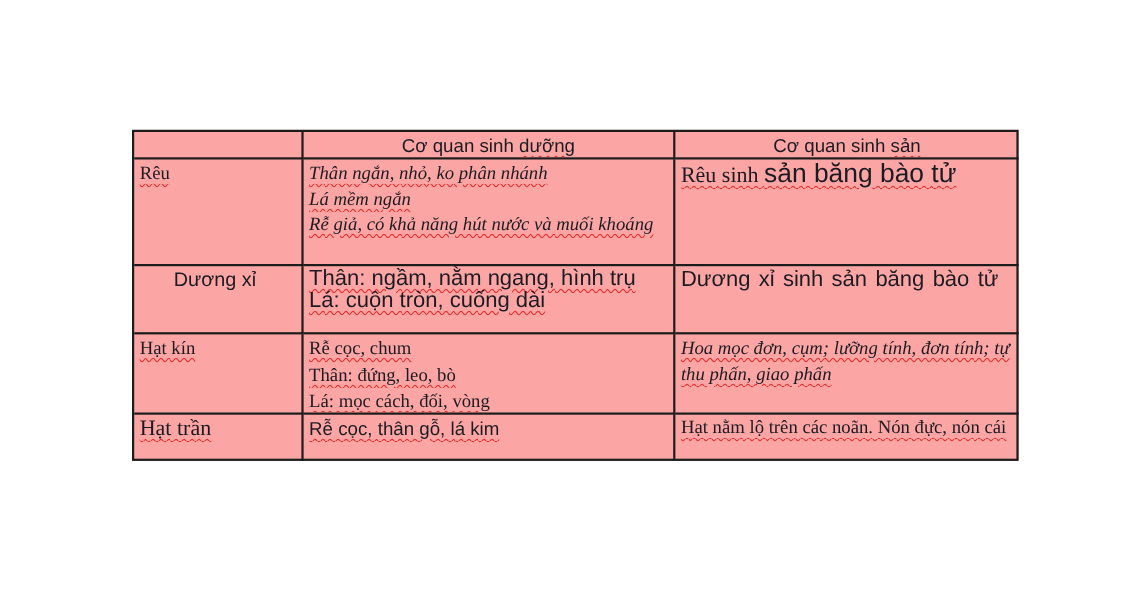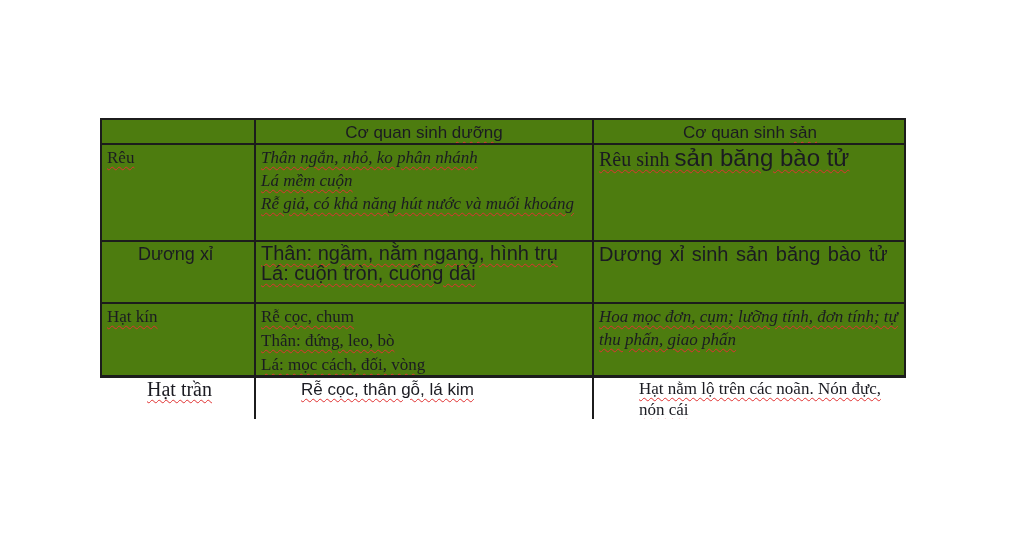--- a/index.html
+++ b/index.html
@@ -3,38 +3,38 @@
 <meta charset="utf-8">
 <style>
   html,body{margin:0;padding:0;}
   body{
     width:1024px;height:547px;position:relative;
     background:#ffffff;overflow:hidden;
     font-family:"Liberation Serif", serif;
     color:#1b1b22;
   }
   .tbl{
-    position:absolute;left:100px;top:118px;width:806px;height:260px;
+    position:absolute;left:120px;top:118px;width:806px;height:301px;
     display:grid;
     grid-template-columns:154px 338px 312px;
     grid-template-rows:25px 97px 62px 73px 42px;
     border:2px solid #1c1c1c;
     box-sizing:border-box;
-    background:#4d7c0f;
+    background:#fca5a5;
   }
   .cell{
     border-right:2px solid #1c1c1c;
     border-bottom:2px solid #1c1c1c;
     box-sizing:border-box;
     padding:1px 5px 0 5px;
     overflow:hidden;
     line-height:23px;
   }
   .col3{border-right:none;}
-  .row5{border-bottom:none;margin-left:40px;}
+  .row5{border-bottom:none;}
   .hdr{
     text-align:center;
     font-family:"Liberation Sans", sans-serif;
     font-size:17px;
     line-height:21px;
     padding-top:2px;
   }
   .serif{font-family:"Liberation Serif", serif;}
   .sans{font-family:"Liberation Sans", sans-serif;}
   .sq{
@@ -65,21 +65,21 @@
   </div>
   <div class="cell hdr col3 row1">
     <span>Cơ quan sinh </span><span class="sq">sản</span>
   </div>
 
   <div class="cell col1 row2 serif fs17">
     <span class="sq">Rêu</span>
   </div>
   <div class="cell col2 row2 serif fs17 lh23">
     <div><span class="sq">Thân ngắn, nhỏ, ko phân nhánh</span></div>
-    <div><span class="sq">Lá mềm cuộn</span></div>
+    <div><span class="sq">Lá mềm ngắn</span></div>
     <div><span class="sq">Rễ giả, có khả năng hút nước và muối khoáng</span></div>
   </div>
   <div class="cell col3 row2">
     <span class="serif fs16 sq">Rêu sinh </span><span class="big-sans sq">sản băng bào tử</span>
   </div>
 
   <div class="cell col1 row3 sans fs18">
     <span>Dương xỉ</span>
   </div>
   <div class="cell col2 row3 sans fs16 lh20">

